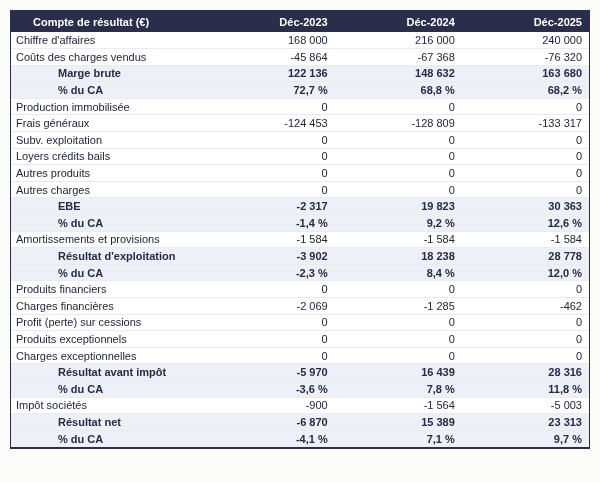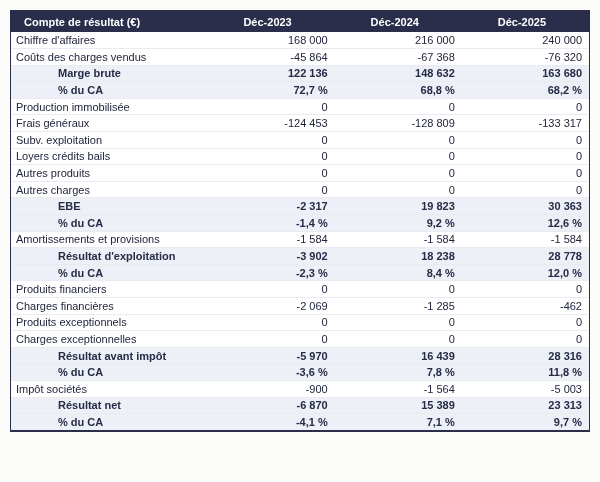--- a/index.html
+++ b/index.html
@@ -36,22 +36,22 @@
   thead th {
     background: var(--header-bg);
     color: var(--header-text);
     font-size: 11px;
     font-weight: bold;
     height: 21px;
     padding: 0;
     vertical-align: middle;
     white-space: nowrap;
   }
-  thead th.label { text-align: left; padding-left: 13px; }
-  thead th.num   { padding-right: 7px; }
+  thead th.label { text-align: left; padding-left: 22px; }
+  thead th.num   { text-align: right; padding-right: 7px; }
   tbody td {
     font-size: 11px;
     color: var(--body-text);
     height: 16.6px;
     padding: 0;
     vertical-align: middle;
     border-top: 1px solid var(--sep);
     white-space: nowrap;
     background: #ffffff;
   }
@@ -181,20 +181,26 @@
           <td class="num">0</td>
           <td class="num">0</td>
         </tr>
         <tr>
           <td class="label">Charges financières</td>
           <td class="num">-2 069</td>
           <td class="num">-1 285</td>
           <td class="num">-462</td>
         </tr>
         <tr>
+          <td class="label">Profit (perte) sur cessions</td>
+          <td class="num">0</td>
+          <td class="num">0</td>
+          <td class="num">0</td>
+        </tr>
+        <tr>
           <td class="label">Produits exceptionnels</td>
           <td class="num">0</td>
           <td class="num">0</td>
           <td class="num">0</td>
         </tr>
         <tr>
           <td class="label">Charges exceptionnelles</td>
           <td class="num">0</td>
           <td class="num">0</td>
           <td class="num">0</td>

